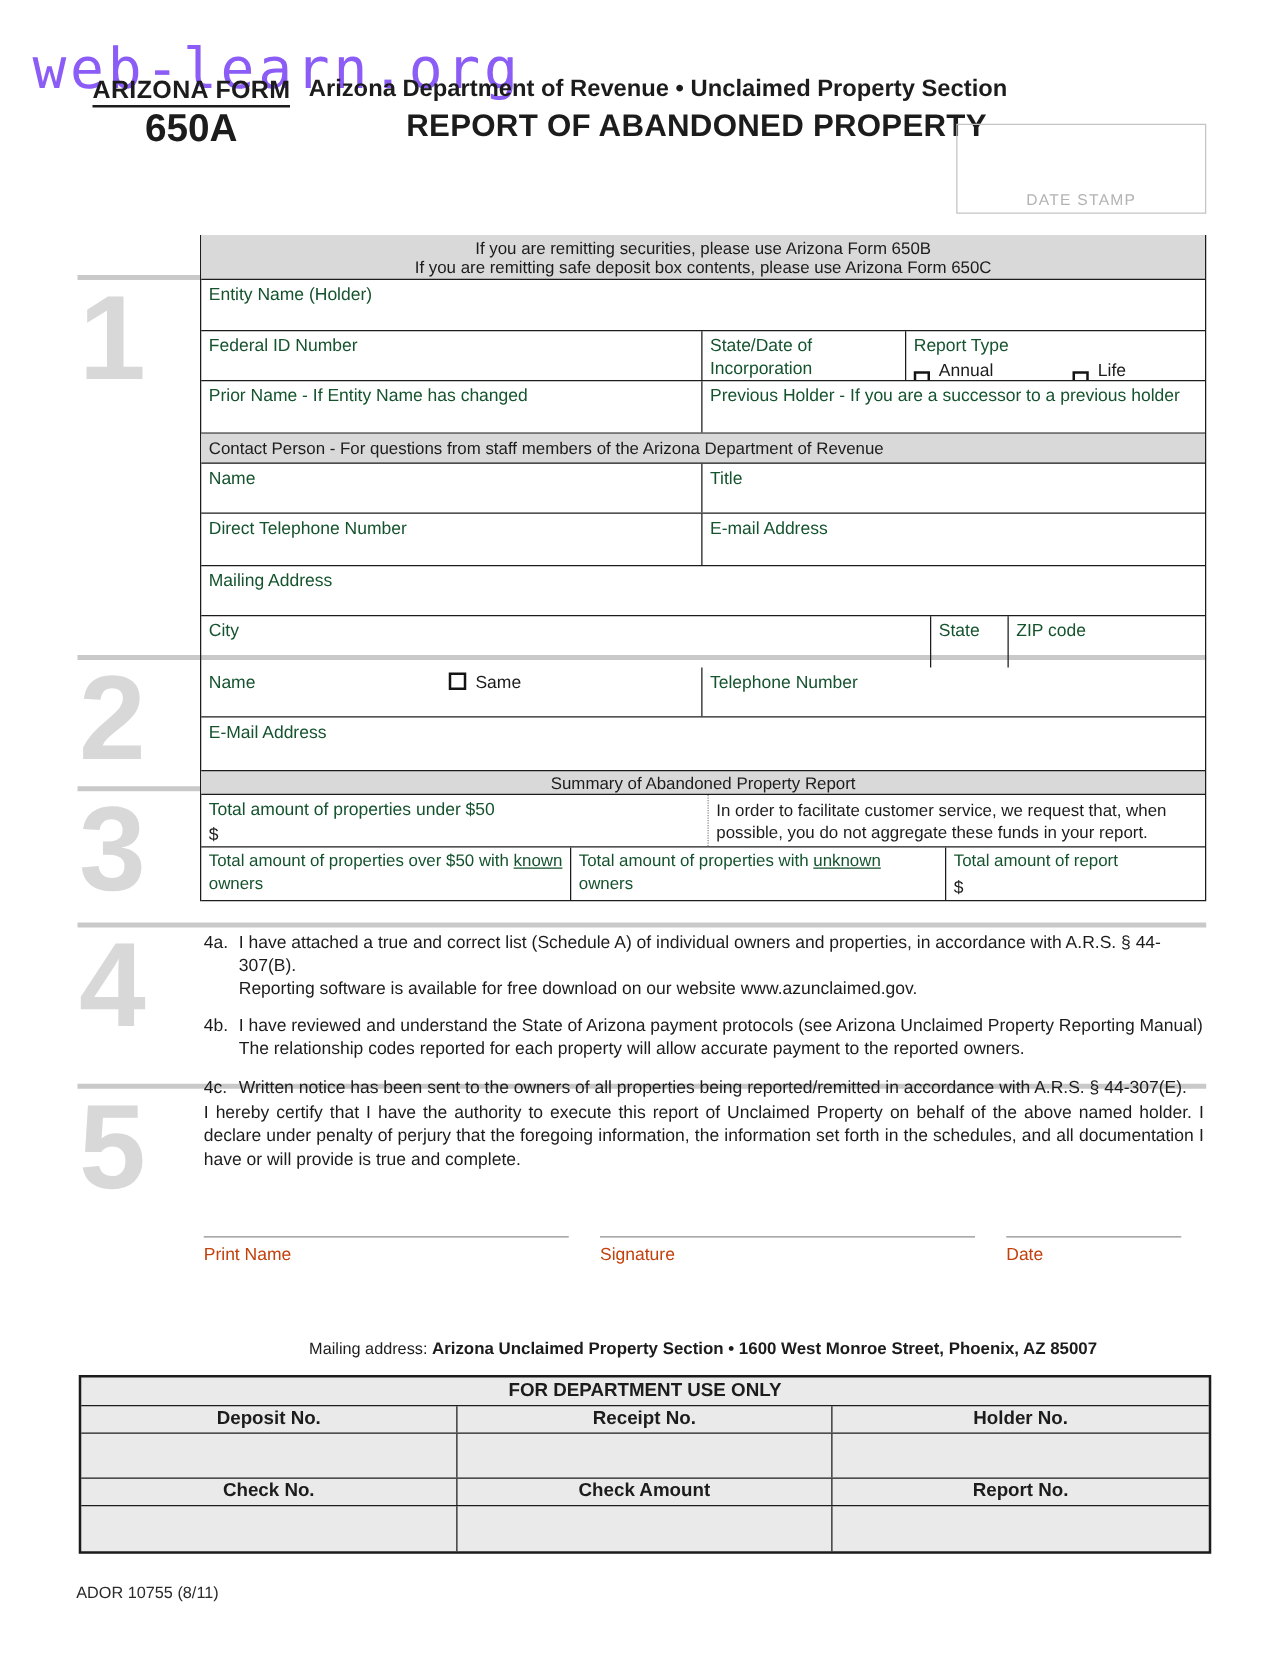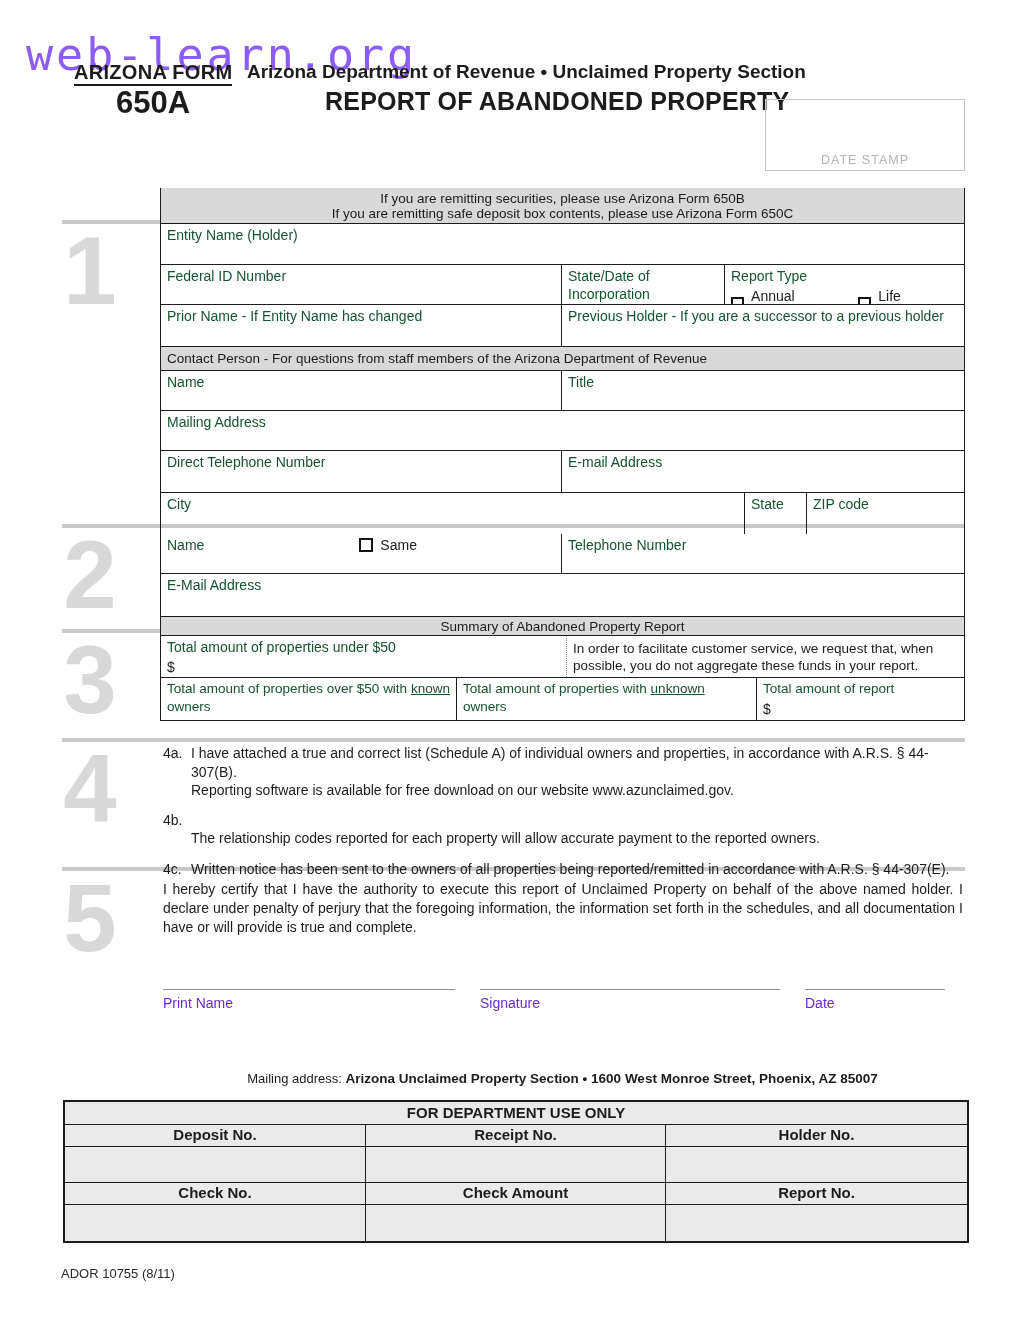--- a/index.html
+++ b/index.html
@@ -62,21 +62,21 @@
   .note { font-size:13.5px; line-height:17px; padding-top:2px; }
   .u { text-decoration:underline; }
 
   
   .para { display:flex; font-size:14px; line-height:18.5px; }
   .para .pnum { width:28px; flex:0 0 28px; }
   .cert { font-size:14px; line-height:19px; text-align:justify; }
 
   
   .sig-line { border-top:1.5px solid #8f8f8f; height:0; }
-  .sig-label { font-size:14px; color:#6d28d9; }
+  .sig-label { font-size:14px; color:#c2410c; }
 
   
   .mail-line { left:160px; top:1071px; width:805px; text-align:center; font-size:13px; white-space:nowrap; }
   .mail-line b { font-size:13.5px; }
 
   
   .dept {
     left:63px; top:1100px; width:902px; border:2px solid #1c1c1c; background:#eaeaea;
   }
   .dept * { box-sizing:border-box; }
@@ -167,32 +167,32 @@
 
   <div class="row" style="height:40px;">
     <div class="cell" style="flex:0 0 400px;">
       <div class="lbl">Name</div>
     </div>
     <div class="cell" style="flex:1 1 auto;">
       <div class="lbl">Title</div>
     </div>
   </div>
 
-  <div class="row" style="height:40px;">
-    <div class="cell" style="flex:1 1 auto;">
-      <div class="lbl">Mailing Address</div>
-    </div>
-  </div>
-
   <div class="row" style="height:42px;">
     <div class="cell" style="flex:0 0 400px;">
       <div class="lbl">Direct Telephone Number</div>
     </div>
     <div class="cell" style="flex:1 1 auto;">
       <div class="lbl">E-mail Address</div>
+    </div>
+  </div>
+
+  <div class="row" style="height:40px;">
+    <div class="cell" style="flex:1 1 auto;">
+      <div class="lbl">Mailing Address</div>
     </div>
   </div>
 
   <div class="row" style="height:41px; border-bottom:none;">
     <div class="cell" style="flex:0 0 583px;">
       <div class="lbl">City</div>
     </div>
     <div class="cell" style="flex:0 0 62px;">
       <div class="lbl">State</div>
     </div>
@@ -256,21 +256,21 @@
   <div class="para" style="margin-bottom:11px;">
     <span class="pnum">4a.</span>
     <span>
       <span>I have attached a true and correct list (Schedule A) of individual owners and properties, in accordance with A.R.S. § 44-307(B).</span><br>
       <span>Reporting software is available for free download on our website www.azunclaimed.gov.</span>
     </span>
   </div>
   <div class="para" style="margin-bottom:12px;">
     <span class="pnum">4b.</span>
     <span>
-      <br>
+      <span>I have reviewed and understand the State of Arizona payment protocols (see Arizona Unclaimed Property Reporting Manual)</span><br>
       <span>The relationship codes reported for each property will allow accurate payment to the reported owners.</span>
     </span>
   </div>
   <div class="para">
     <span class="pnum">4c.</span>
     <span>
       <span>Written notice has been sent to the owners of all properties being reported/remitted in accordance with A.R.S. § 44-307(E).</span>
     </span>
   </div>
 </div>

